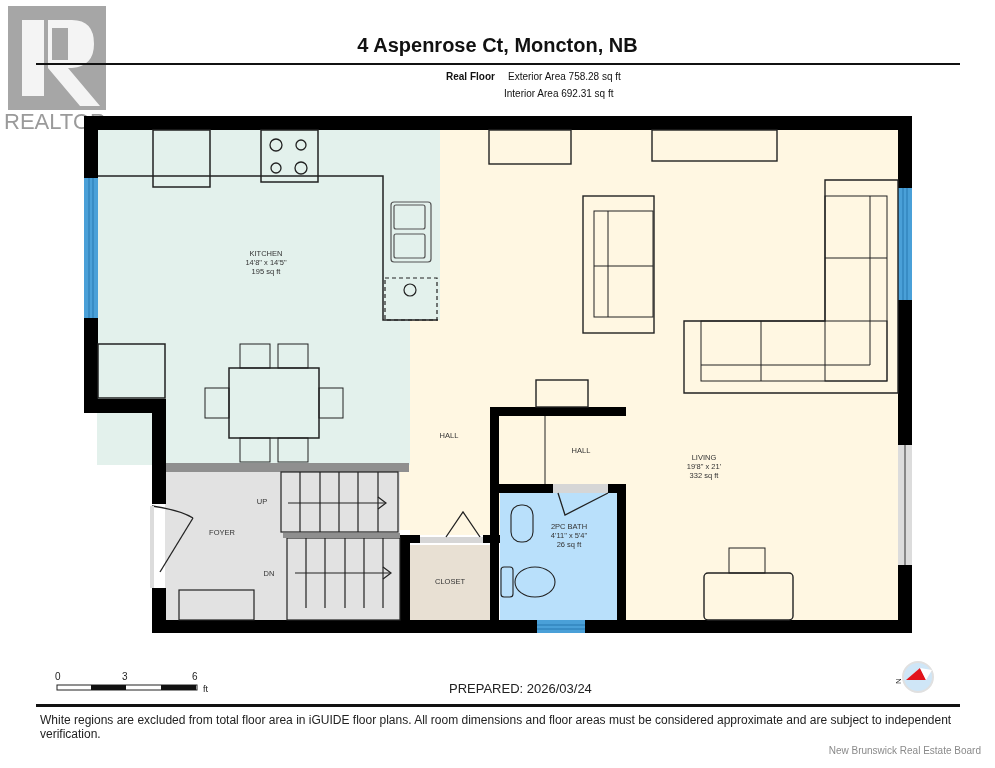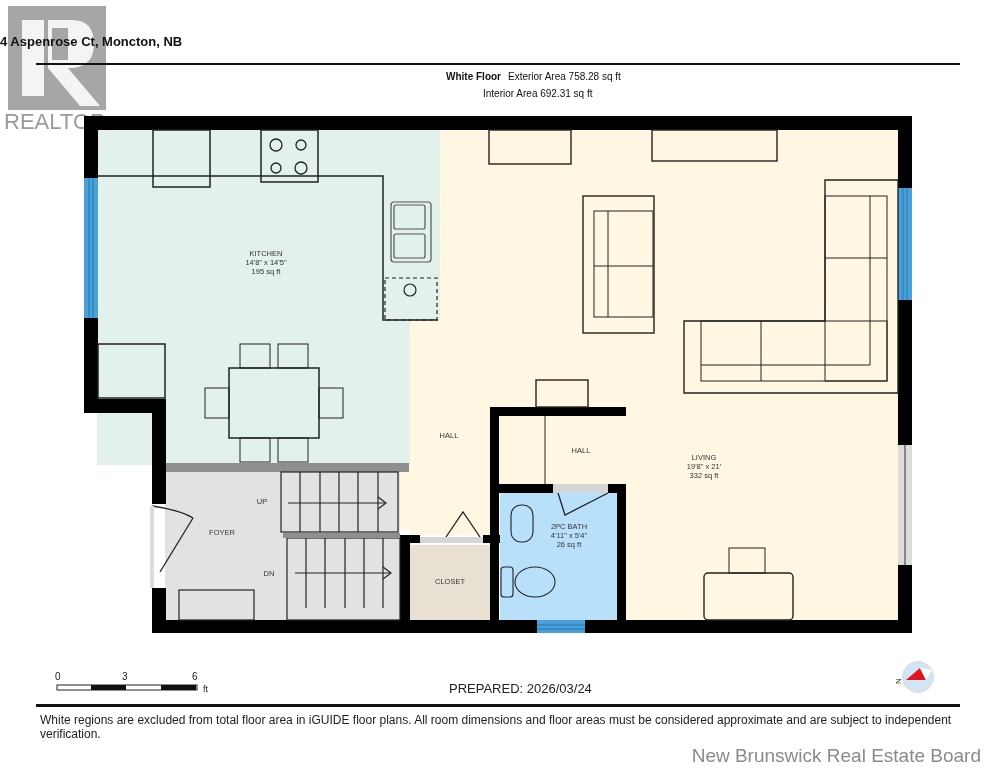--- a/index.html
+++ b/index.html
@@ -1,49 +1,49 @@
 <!DOCTYPE html>
 <html><head>
 <meta charset="utf-8">
 <style>
   html, body { margin: 0; padding: 0; background: #ffffff; }
   body { width: 995px; height: 768px; position: relative; overflow: hidden; font-family: "Liberation Sans", sans-serif; color: #111; }
   .abs { position: absolute; }
   .logo { left: 8px; top: 6px; width: 98px; height: 104px; background: #a6a6a6; }
   .logo-word { left: 4px; top: 111px; font-size: 22px; letter-spacing: 0px; color: #9a9a9a; font-family: "Liberation Sans", sans-serif; line-height: 22px; }
   .logo-reg { font-size: 9px; vertical-align: top; color:#9a9a9a; }
-  .title { left: 0; width: 995px; top: 34px; font-size: 13px; font-weight: bold; color: #111; }
+  .title { left: 0; width: 995px; top: 34px; text-align: center; font-size: 20px; font-weight: bold; color: #111; }
   .title-rule { left: 36px; top: 63px; width: 924px; height: 2px; background: #111; }
   .floor-label { left: 446px; top: 71px; font-size: 10px; font-weight: bold; }
   .area-ext { left: 508px; top: 71px; font-size: 10px; }
-  .area-int { left: 483px; top: 88px; font-size: 10px; }
+  .area-int { left: 504px; top: 88px; font-size: 10px; }
   .plan { left: 0; top: 0; width: 995px; height: 768px; }
   .room-label { font-family: "Liberation Sans", sans-serif; font-size: 7.5px; fill: #333; text-anchor: middle; }
   .prepared { left: 449px; top: 681px; font-size: 13px; color:#222; }
   .bottom-rule { left: 36px; top: 704px; width: 924px; height: 3px; background: #111; }
   .disclaimer { left: 40px; top: 713px; font-size: 12px; color: #222; }
-  .board { right: 14px; top: 745px; font-size: 19px; color: #8a8a8a; }
+  .board { right: 14px; top: 745px; font-size: 10px; color: #8a8a8a; }
 </style>
 </head>
 <body>
 
 <div class="abs logo">
   <svg width="98" height="104" viewBox="0 0 98 104">
     <rect x="14" y="14" width="22" height="76" fill="#f4f4f4"></rect>
     <path d="M40 14 H64 Q86 14 86 38 Q86 60 64 62 H60 L92 100 H72 L40 62 Z" fill="#f4f4f4"></path>
     <rect x="44" y="22" width="16" height="32" fill="#a6a6a6"></rect>
   </svg>
 </div>
 <div class="abs logo-word">
   <span>REALTOR</span><span class="logo-reg">®</span>
 </div>
 
 <div class="abs title">4 Aspenrose Ct, Moncton, NB</div>
 <div class="abs title-rule"></div>
-<div class="abs floor-label">White Floor</div>
+<div class="abs floor-label">Real Floor</div>
 <div class="abs area-ext">Exterior Area 758.28 sq ft</div>
 <div class="abs area-int">Interior Area 692.31 sq ft</div>
 
 <svg class="abs plan" width="995" height="768" viewBox="0 0 995 768">
 
   <rect x="97" y="130" width="342" height="335" fill="#e3f1ec"></rect>
   <rect x="97" y="130" width="342" height="335" fill="#e3f1ec"></rect>
   <polygon points="410,130 440,130 440,320 410,320" fill="#e3f1ec"></polygon>
   <polygon points="440,130 900,130 900,620 625,620 625,488 500,488 500,418 410,418 410,530 400,530 400,465 410,465 410,320 440,320" fill="#fff7e2"></polygon>
   <rect x="410" y="320" width="90" height="215" fill="#fff7e2"></rect>

